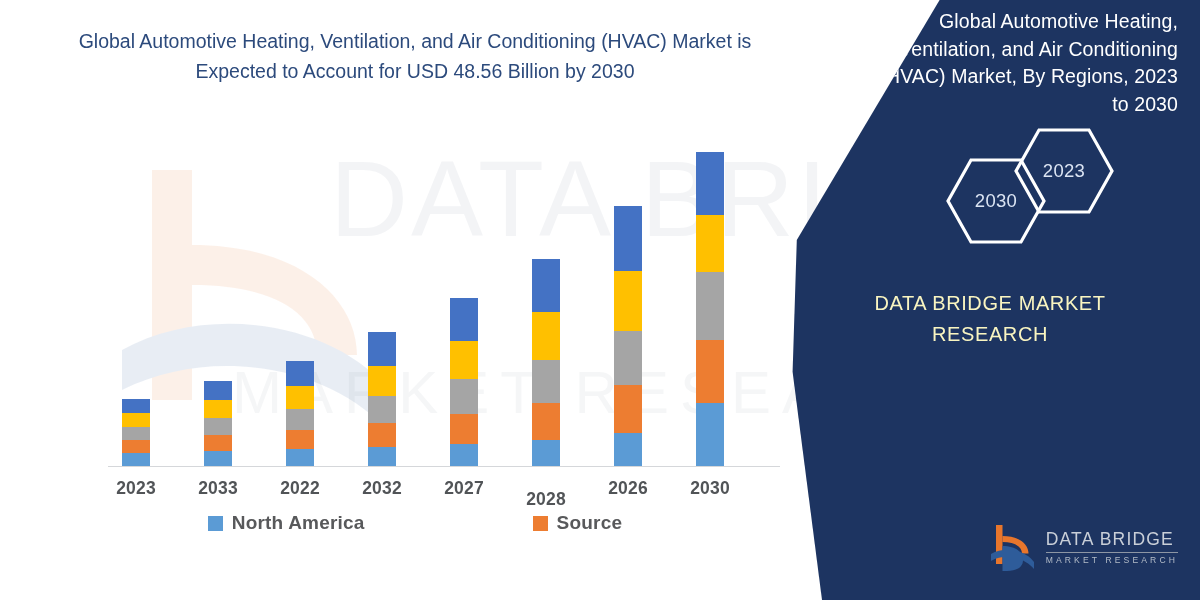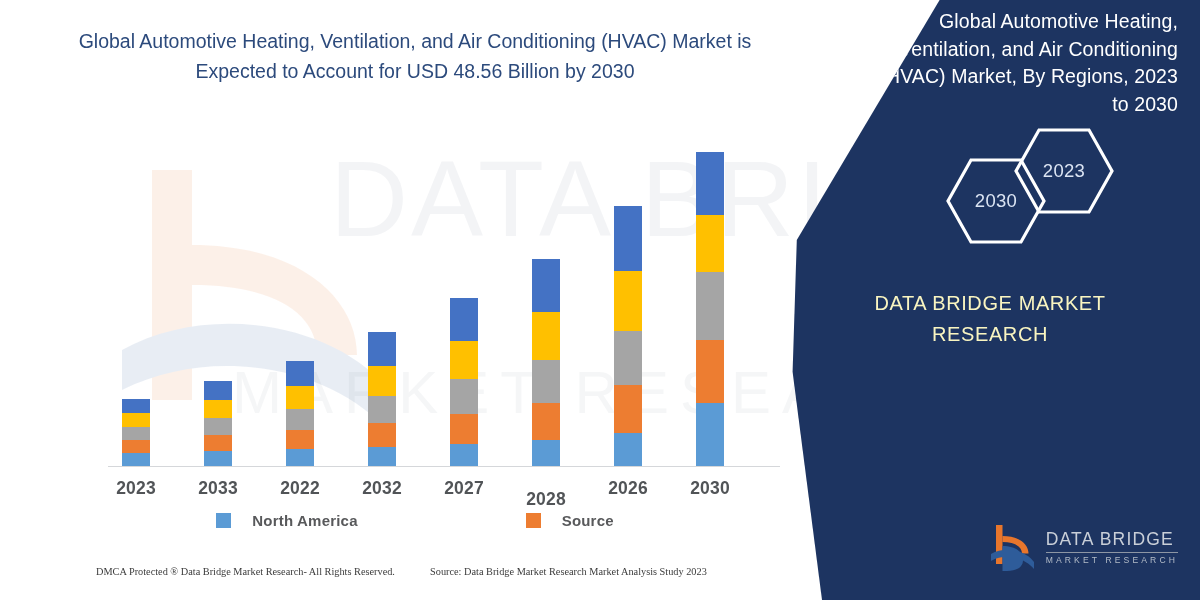--- a/index.html
+++ b/index.html
@@ -111,21 +111,21 @@
     color:#515457; font-size:17.5px; font-weight:700;
     letter-spacing:.2px;
   }
 
   .legend {
     position:absolute; top:512px; left:0; width:830px;
     display:flex; justify-content:center; gap:0;
   }
   .legend-item { display:flex; align-items:center; gap:9px; }
   .legend-swatch { width:15px; height:15px; flex:0 0 auto; }
-  .legend-label { color:#58595b; font-size:15px; font-weight:700; letter-spacing:.2px;margin-left:12px; }
+  .legend-label { color:#58595b; font-size:19px; font-weight:700; letter-spacing:.2px; }
   .legend-gap { width:168px; }
 
   .footer { position:absolute; top:566px; left:0; width:830px; height:22px; }
   .footer-left {
     position:absolute; left:96px; top:0;
     color:#3b3b3b; font-family:"Liberation Serif", serif; font-size:10.3px;
   }
   .footer-right {
     position:absolute; left:430px; top:0;
     color:#3b3b3b; font-family:"Liberation Serif", serif; font-size:10.3px;
@@ -227,24 +227,20 @@
           <span class="legend-swatch" id="sw0" style="background: rgb(91, 155, 213);"></span>
           <span class="legend-label">North America</span>
         </div>
         <div class="legend-gap"></div>
         <div class="legend-item">
           <span class="legend-swatch" id="sw1" style="background: rgb(237, 125, 49);"></span>
           <span class="legend-label">Source</span>
         </div>
       </div>
 
-      <div class="footer">
-        <div class="footer-left">DMCA Protected ® Data Bridge Market Research- All Rights Reserved.</div>
-        <div class="footer-right">Source: Data Bridge Market Research  Market Analysis Study 2023</div>
-      </div>
     </div>
   </div>
 
   <div class="right-panel">
     <div class="panel-inner">
 
       <div class="panel-title">Global Automotive Heating, Ventilation, and Air Conditioning (HVAC) Market, By Regions, 2023 to 2030</div>
 
       <div class="hexwrap">
         <div class="hex hex-2023">

